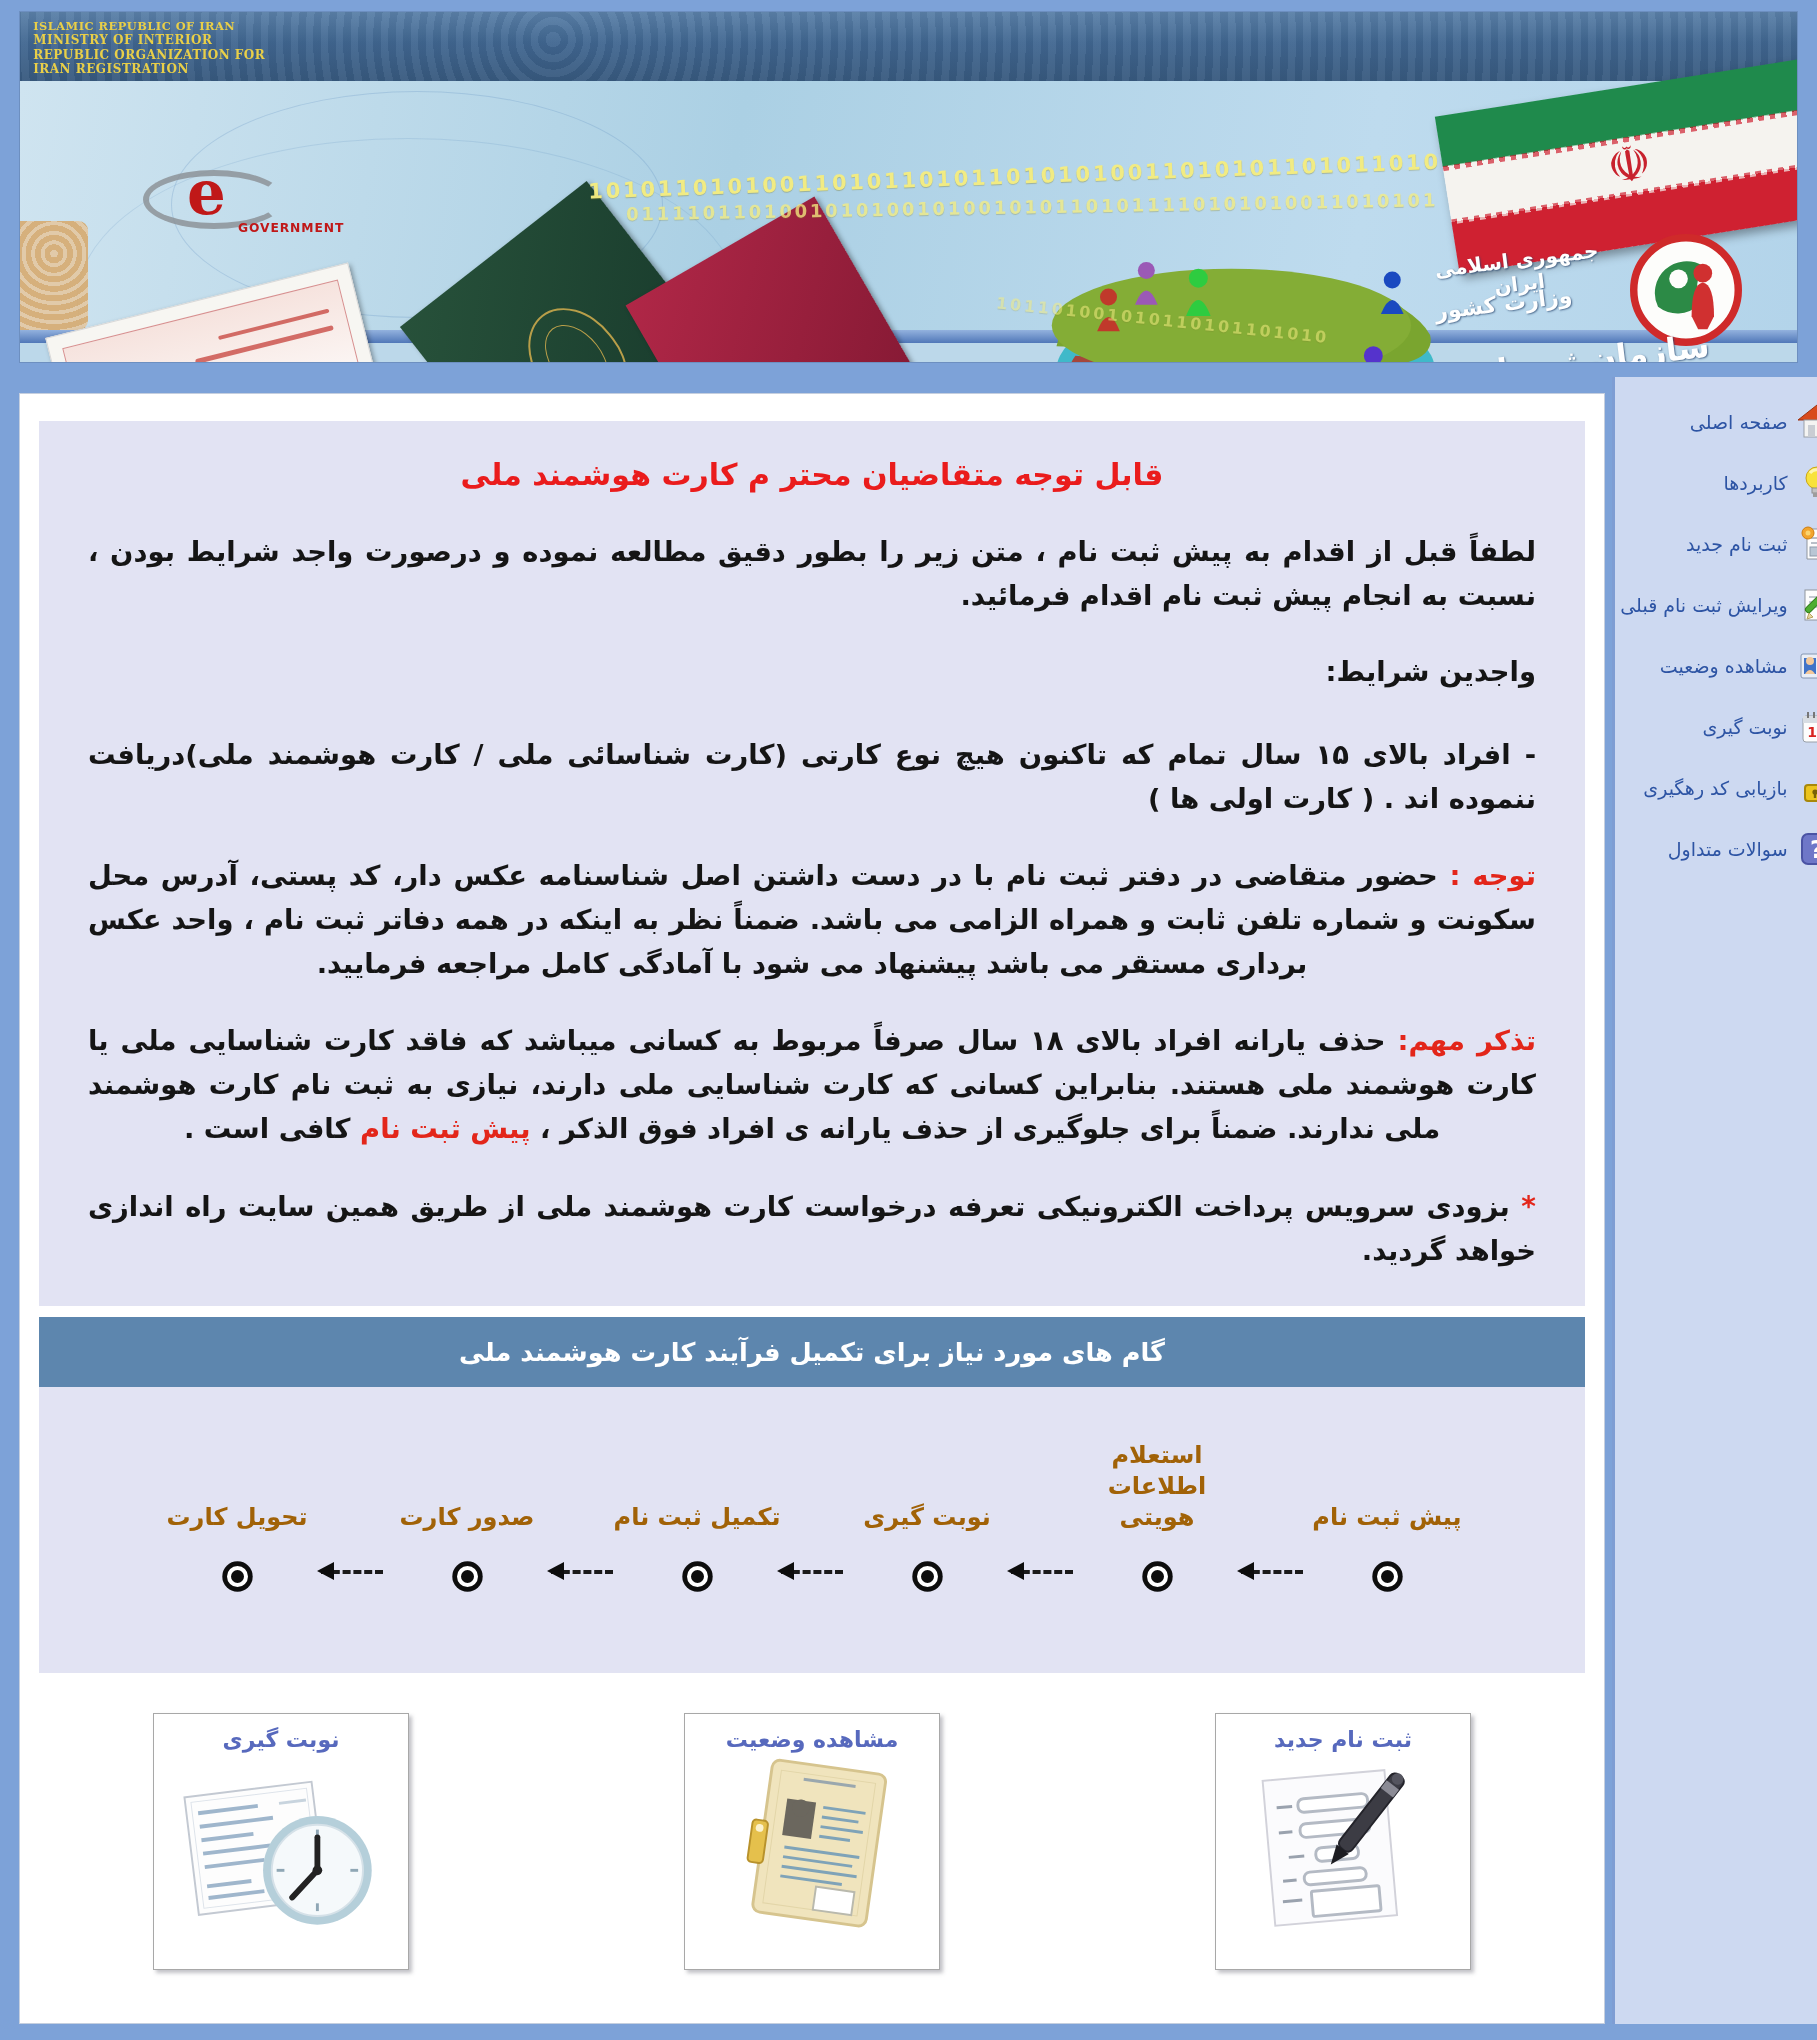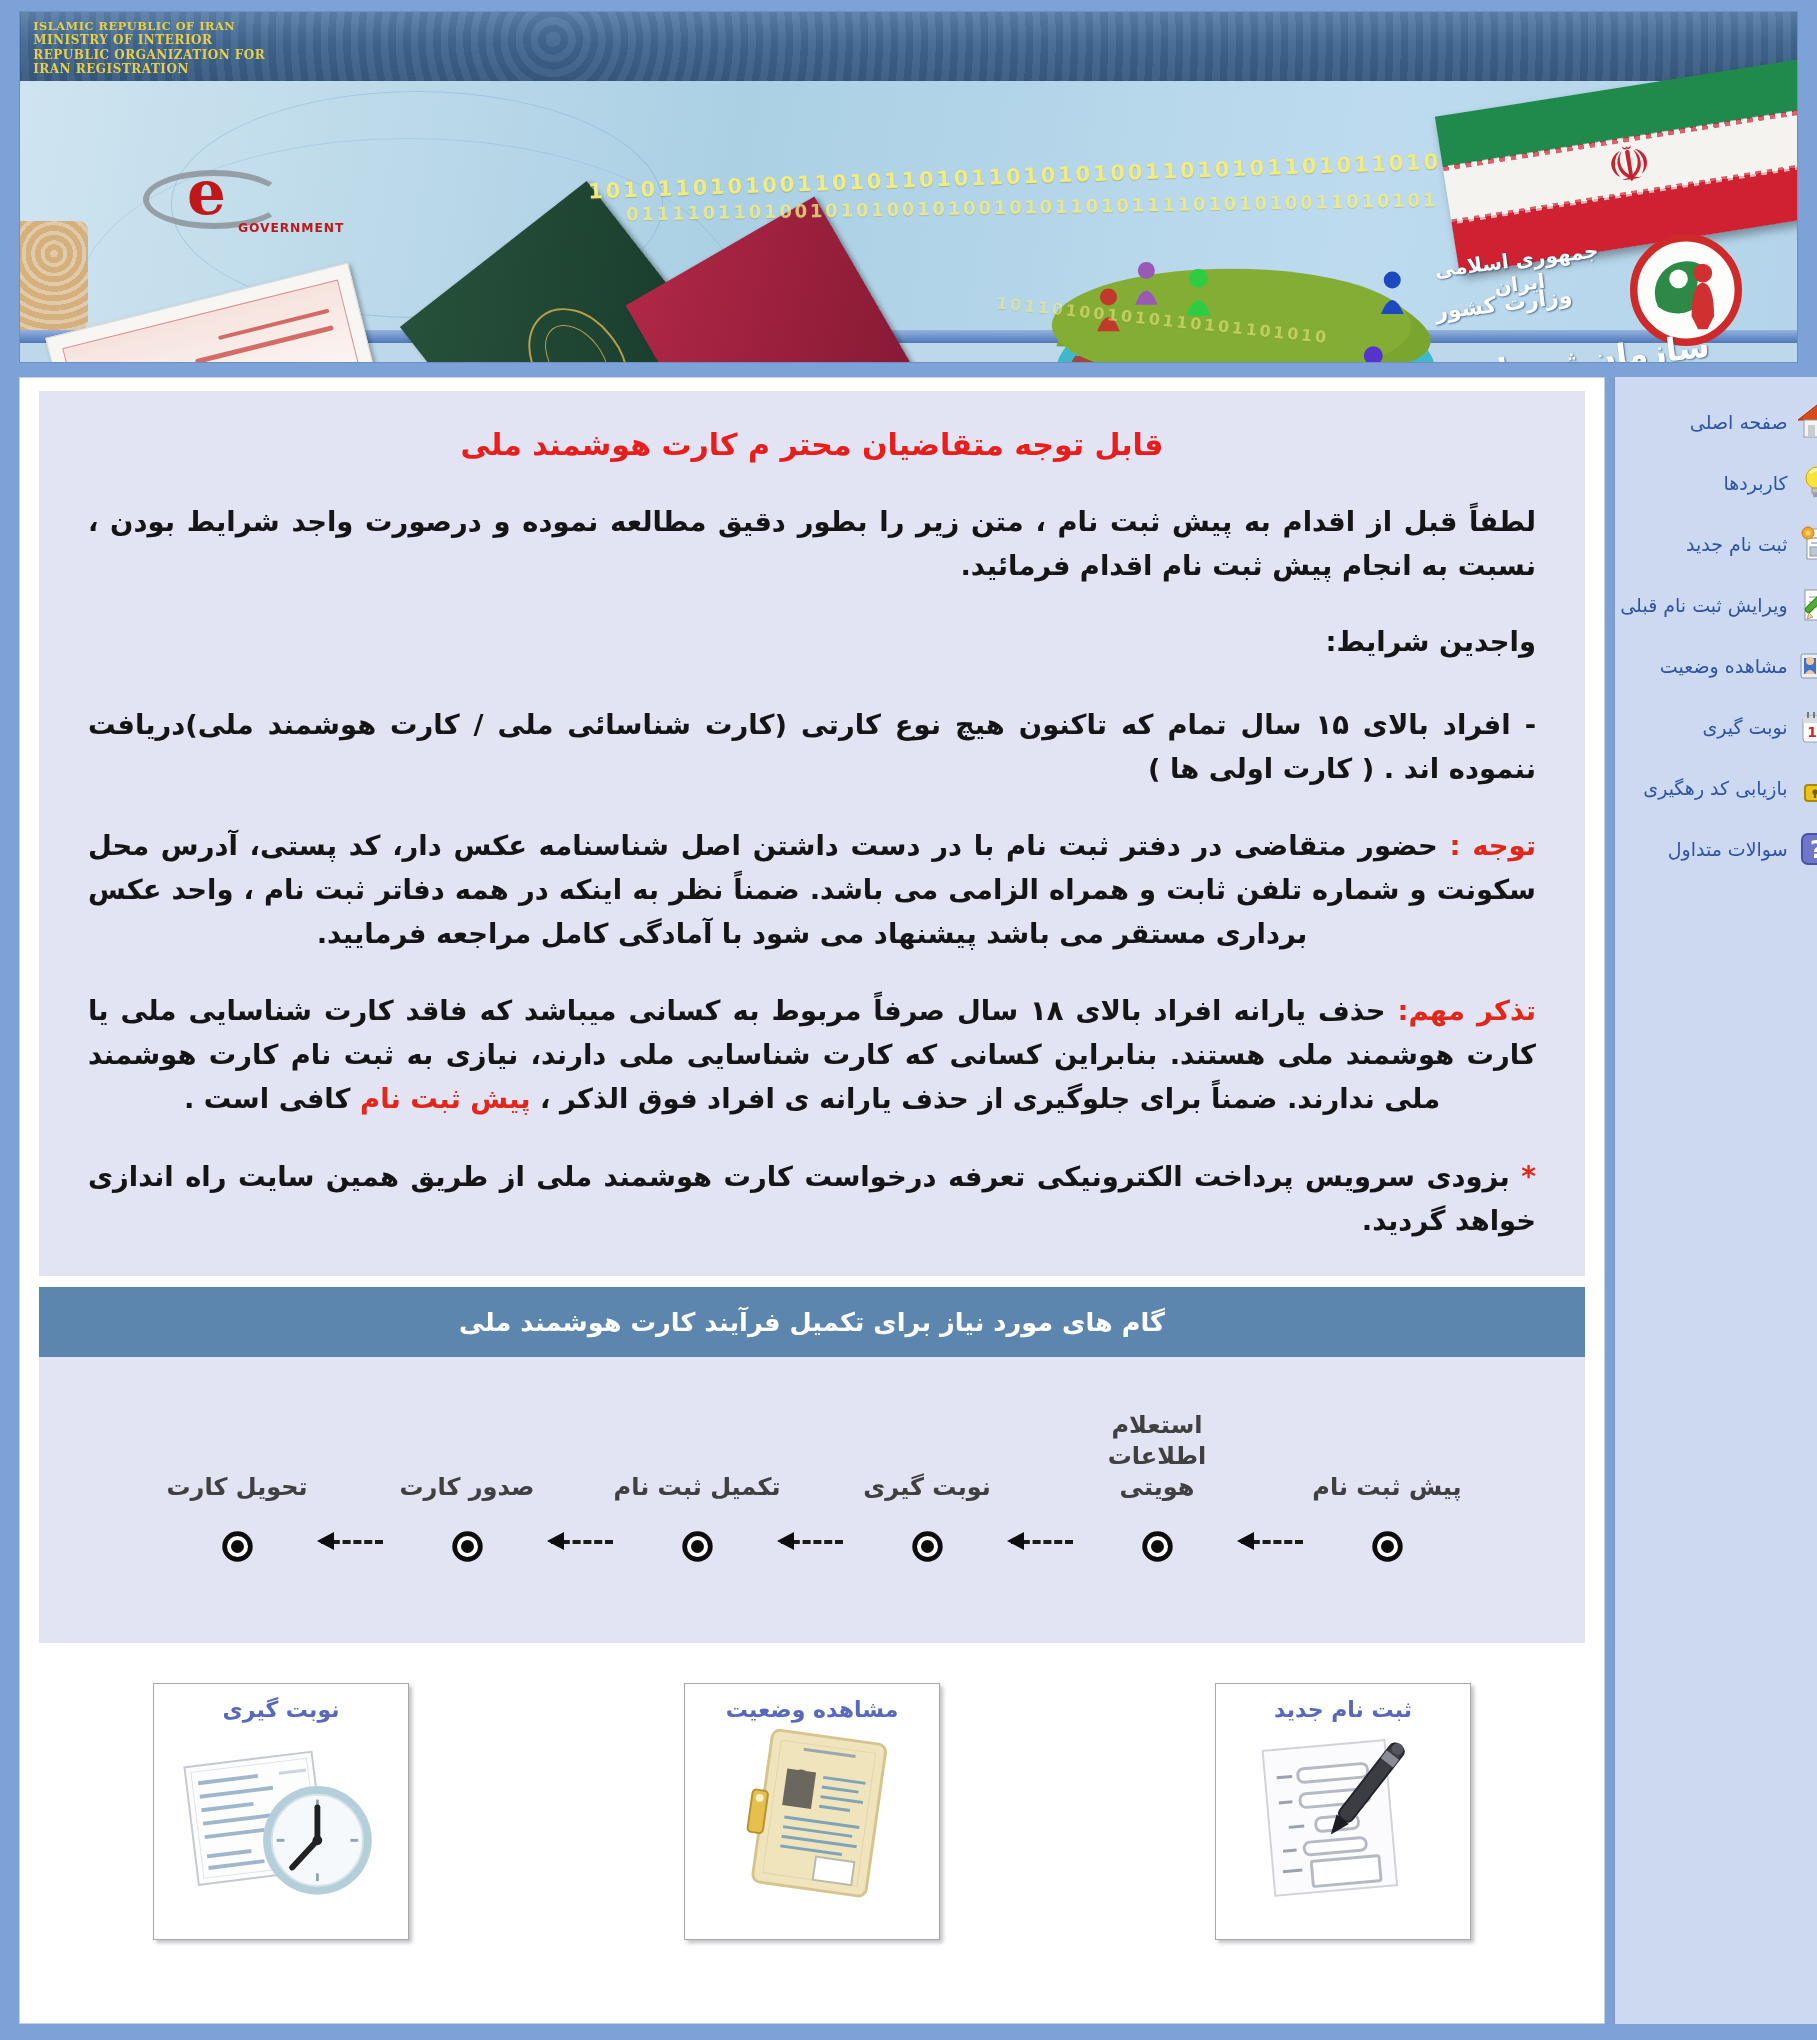--- a/index.html
+++ b/index.html
@@ -72,34 +72,34 @@
   .orglogo { position:absolute; right:55px; top:153px; width:112px; height:112px; z-index:5; }
   .ptitle { position:absolute; color:#fff; text-align:center; z-index:5;
     text-shadow: 0.9px 0.9px 1.9px rgba(40,70,110,.8); transform:rotate(-7deg); font-weight:bold; }
   .pt1 { right:170px; top:167px; width:218px; font-size:20px; }
   .pt2 { right:218px; top:210px; width:151px; font-size:22px; }
   .pt3 { right:76px; top:263px; width:312px; font-size:32px; }
   .hdr-strip { height:12.3px; background: linear-gradient(180deg,#93b2de,#5077b8); }
 
   
   .row { display:flex; margin-top:13.2px; gap:6.6px; align-items:stretch; min-height:1647px; }
-  .main { flex:1; background:#ffffff; border:0.9px solid #c5cfdf; padding:13px 19px 0; }
+  .main { flex:1; background:#ffffff; border:0.9px solid #c5cfdf; padding:27px 19px 0;margin-top:16px; }
   .lav { background:#e2e3f3; direction:rtl; padding:36px 49px 32px; }
   .title { color:#ea1c1c; font-size:30px; font-weight:bold; text-align:center; margin-bottom:38px; }
   .para { color:#151515; font-size:27.4px; font-weight:bold; line-height:1.62; text-align:justify; margin-bottom:32px; }
   .para.center-last { text-align-last: center; }
   .para .red { color:#e3261a; }
   .para .redstar { color:#e3261a; font-size:28px; }
   .subhead { margin-bottom:38px; }
   .steps-bar { margin-top:11.4px; background:#5d86ae; color:#ffffff; text-align:center;
     font-size:25.6px; font-weight:bold; padding:20px 0; }
   .steps-box { background:#e2e3f3; padding:53px 114px 81px; direction:rtl; }
   .steps-row { display:flex; align-items:flex-end; justify-content:center; }
   .step { width:168px; display:flex; flex-direction:column; align-items:center; justify-content:flex-end; }
-  .step-label { font-size:24px; font-weight:bold; color:#404040; text-align:center;
+  .step-label { font-size:24px; font-weight:bold; color:#a16207; text-align:center;
     line-height:1.3; white-space:pre-line; margin-bottom:28px; }
   .dot { width:21px; height:21px; border-radius:50%; background:#0d0d0d;
     border:4.7px solid #ffffff; box-shadow: 0 0 0 4.7px #0d0d0d; margin:4.7px; }
   .conn { flex:0 0 62px; height:0; border-top:4.7px dashed #1a1a1a; position:relative;
     align-self:flex-end; margin-bottom:18px; }
   .conn::after { content:""; position:absolute; left:-3.8px; top:-12.3px; width:0; height:0;
     border-top:9.5px solid transparent; border-bottom:9.5px solid transparent; border-right:17px solid #0d0d0d; }
 
   .cards { display:flex; justify-content:space-between; padding: 40px 114px 0; }
   .card { width:256px; height:257px; background:#fff; border:0.9px solid #a8a8a8;

